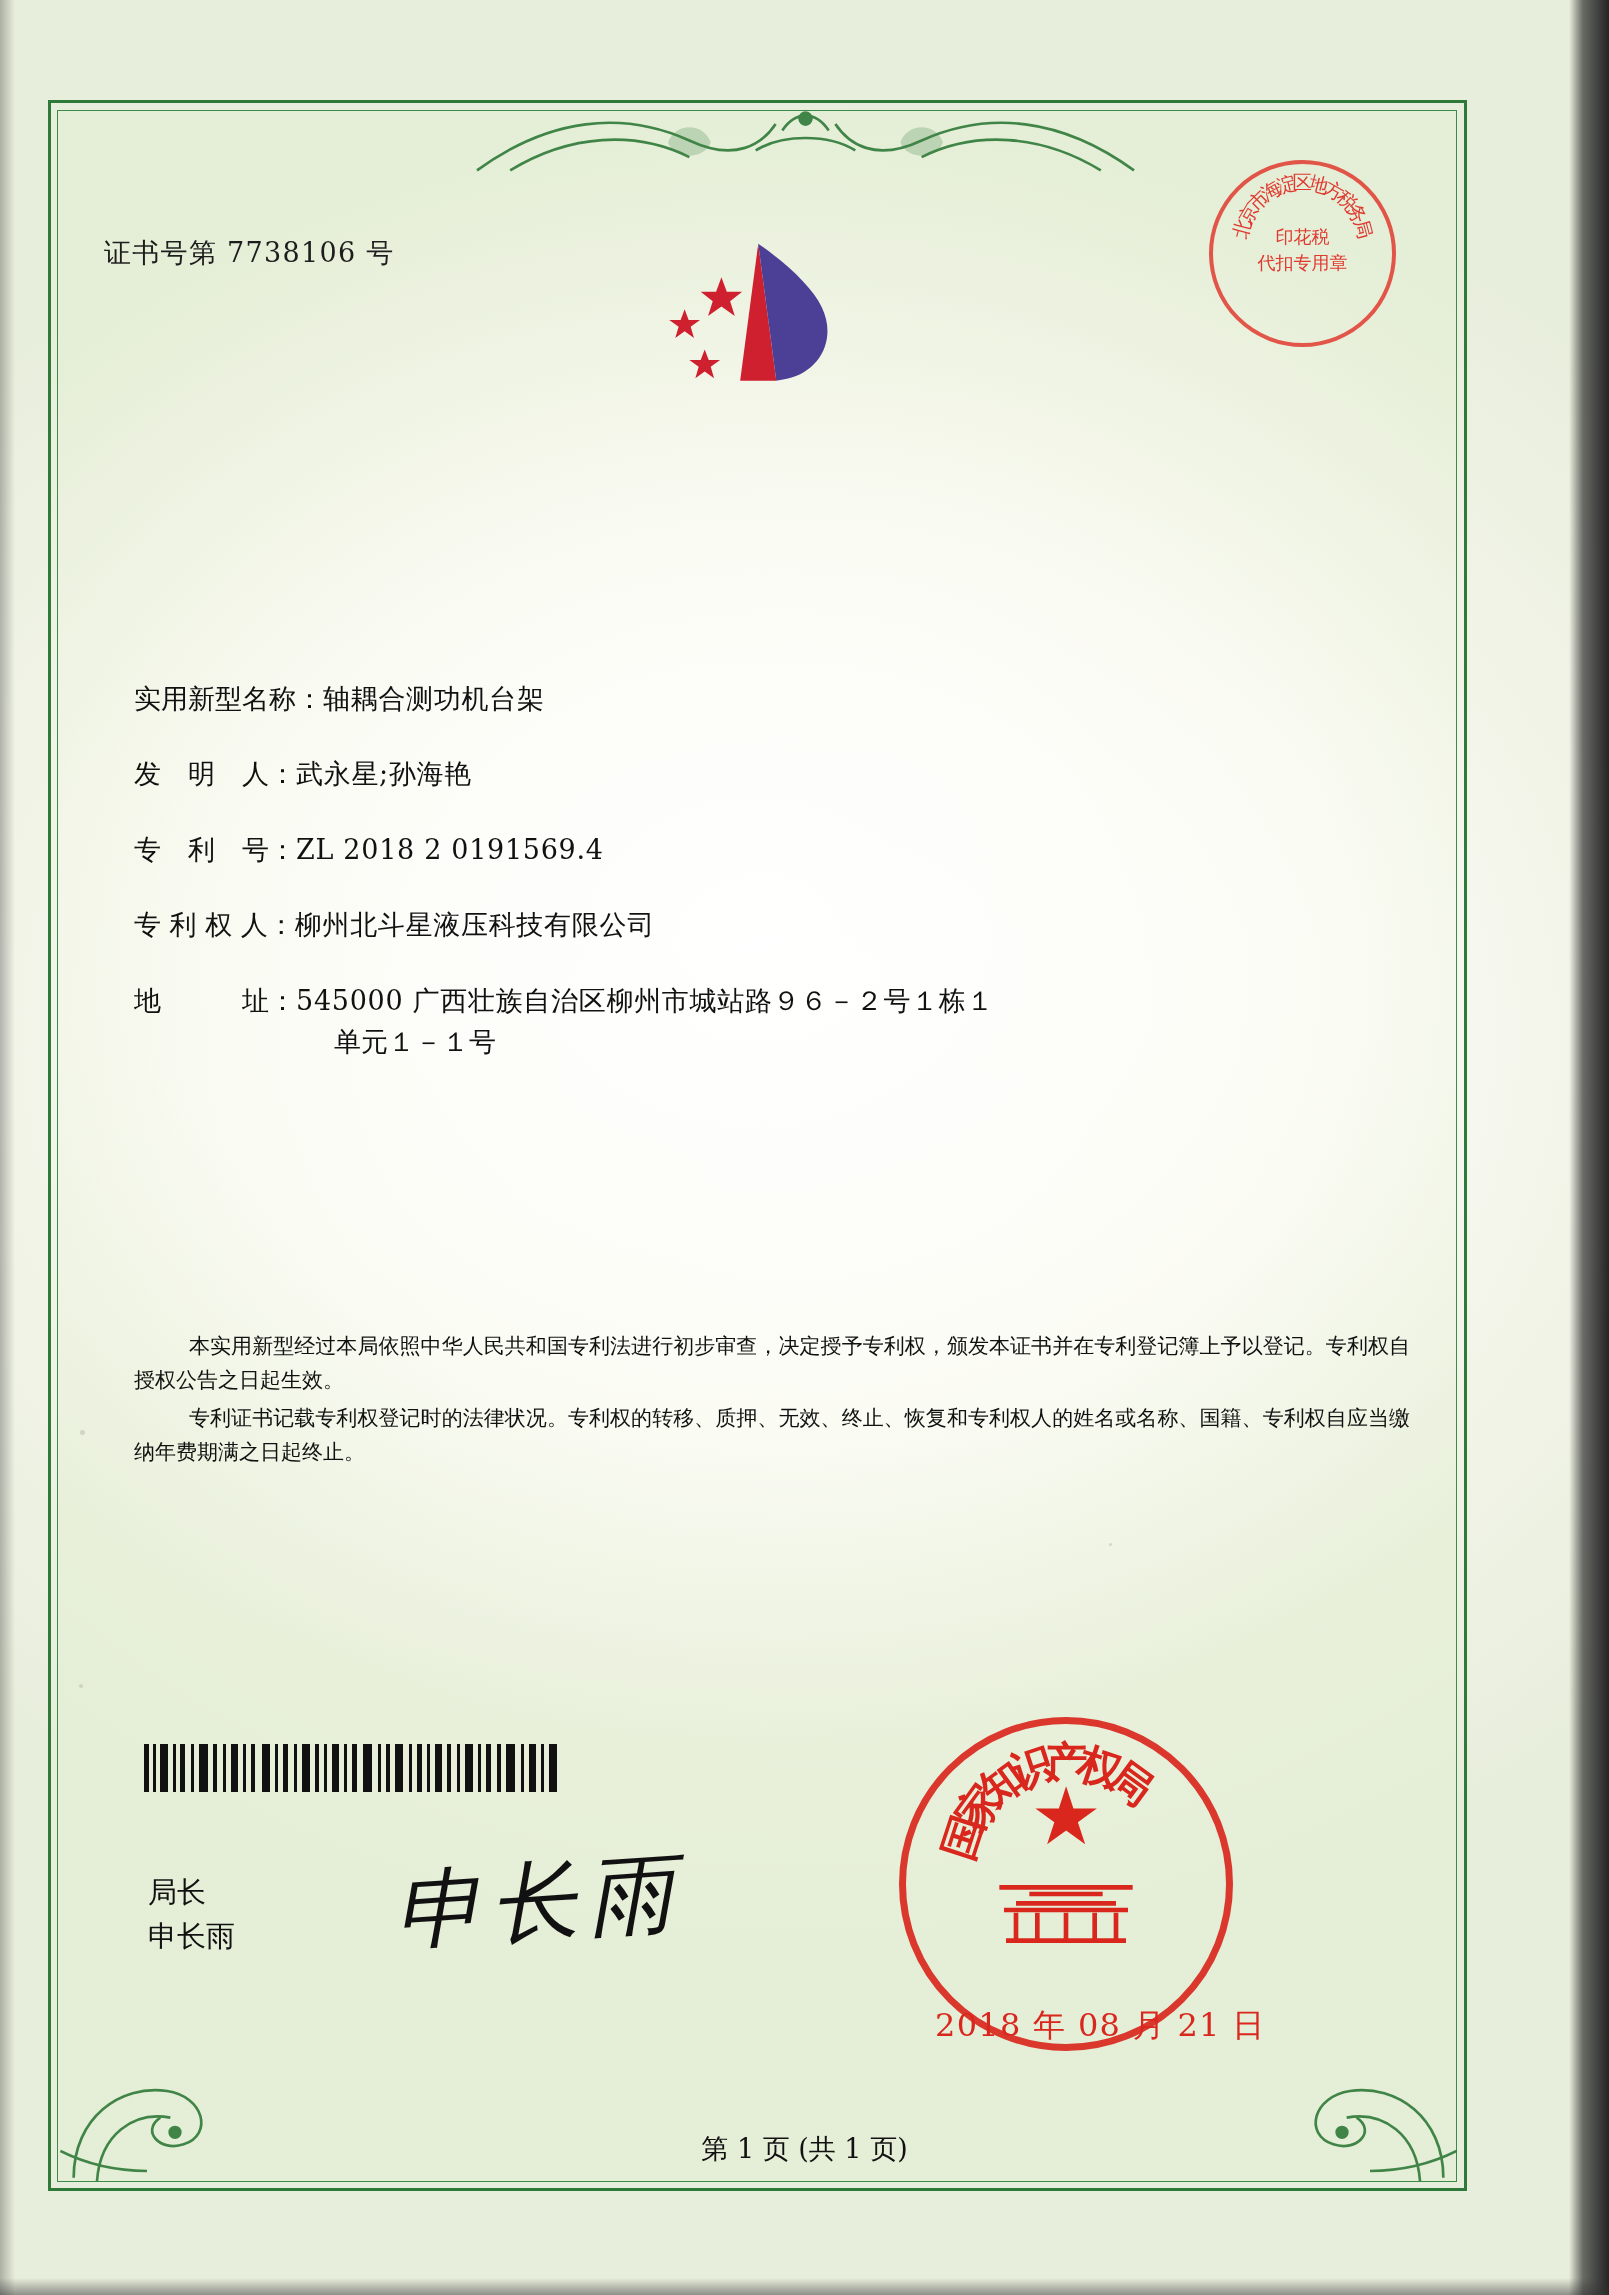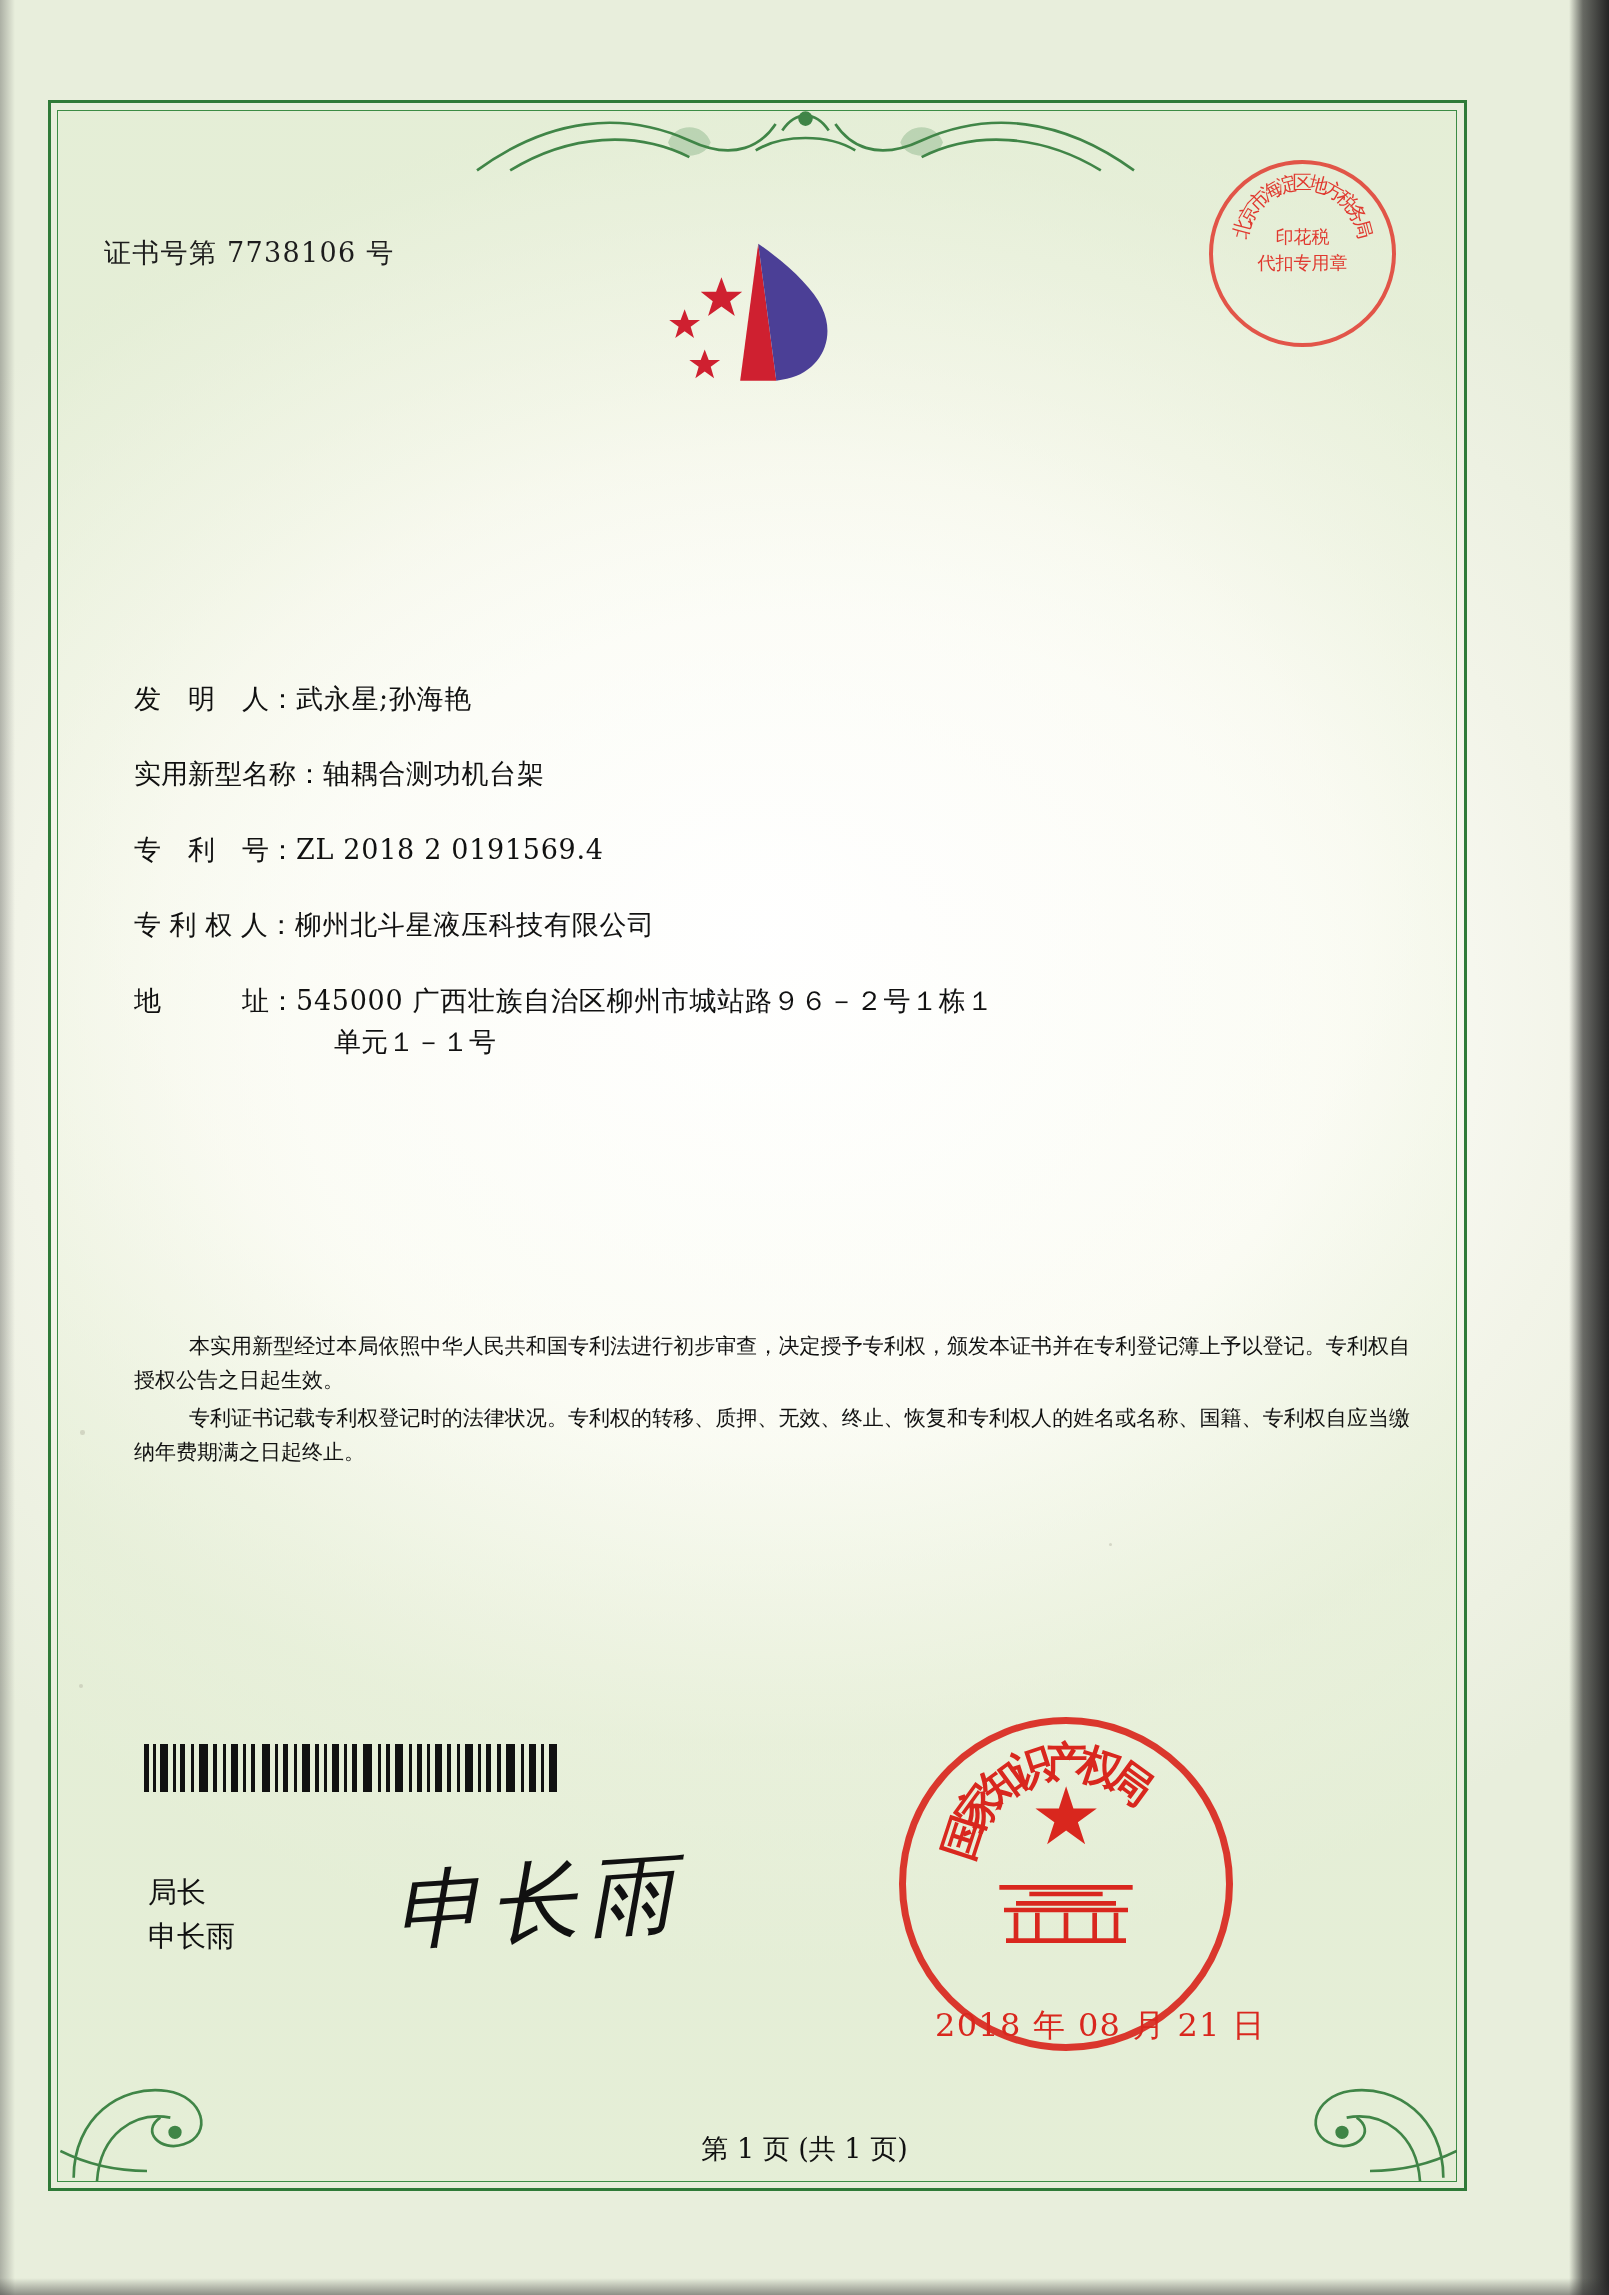--- a/index.html
+++ b/index.html
@@ -386,24 +386,24 @@
       <div class="stamp-sm-char" style="transform:rotate(75deg)">局</div>
       <div class="inner-txt">
         <div>印花税</div>
         <div>代扣专用章</div>
       </div>
     </div>
 
 
     <div class="fields">
       <div class="frow">
-        <span class="flabel">发　明　人：</span><span class="fvalue">武永星;孙海艳</span>
+        <span class="flabel">实用新型名称：</span><span class="fvalue">轴耦合测功机台架</span>
       </div>
       <div class="frow">
-        <span class="flabel">实用新型名称：</span><span class="fvalue">轴耦合测功机台架</span>
+        <span class="flabel">发　明　人：</span><span class="fvalue">武永星;孙海艳</span>
       </div>
       <div class="frow">
         <span class="flabel">专　利　号：</span><span class="fvalue">ZL 2018 2 0191569.4</span>
       </div>
       <div class="frow">
         <span class="flabel">专 利 权 人：</span><span class="fvalue">柳州北斗星液压科技有限公司</span>
       </div>
       <div class="frow addr">
         <span class="flabel">地　　　址：</span><span class="fvalue">545000 广西壮族自治区柳州市城站路９６－２号１栋１</span>
         <span class="cont">单元１－１号</span>

